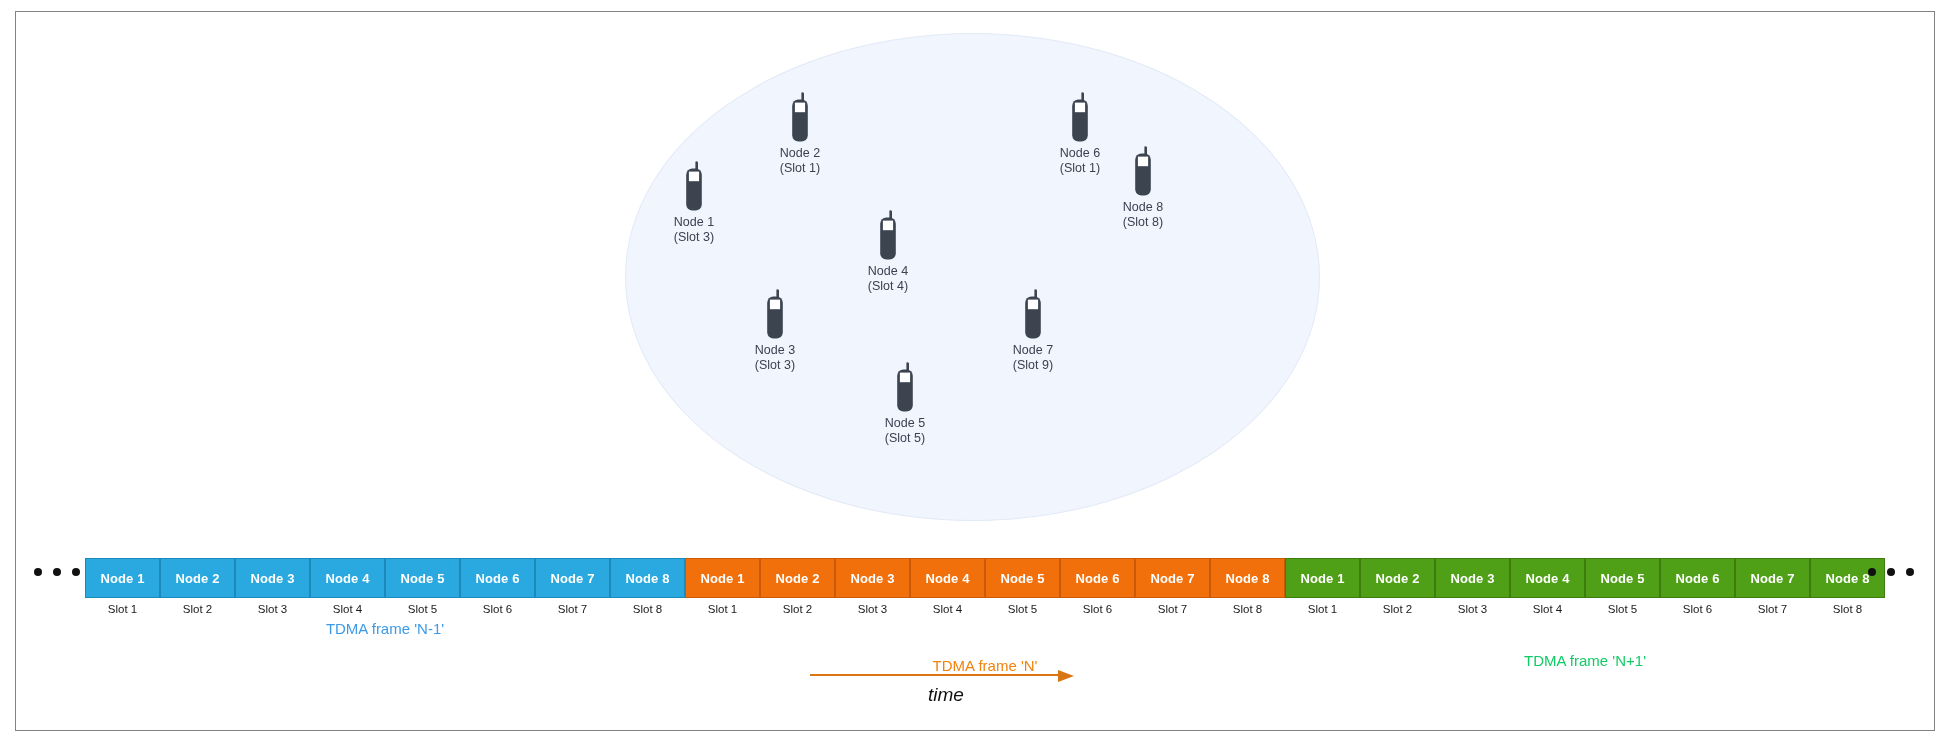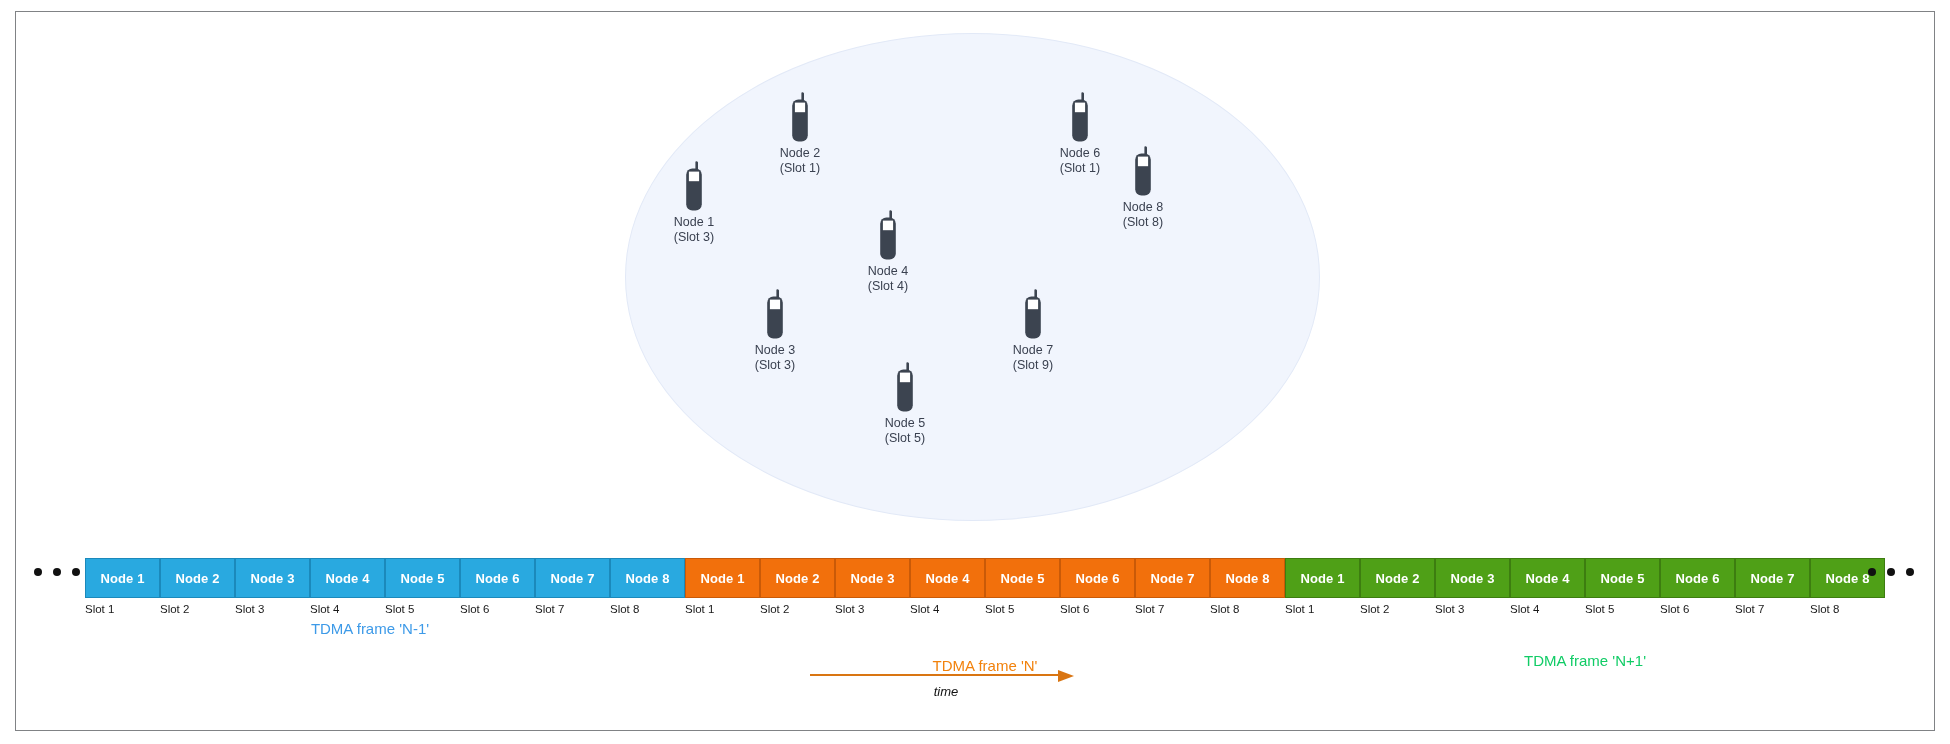--- a/index.html
+++ b/index.html
@@ -30,38 +30,38 @@
   #dots-left{left:34px;}
   #dots-right{left:1868px;}
 
   .slot-col{position:absolute;top:558px;width:75px;}
   .slot-block{height:40px;display:flex;align-items:center;justify-content:center;
     color:#ffffff;font-size:13px;font-weight:bold;box-sizing:border-box;
     font-family:"Liberation Sans",sans-serif;letter-spacing:.1px;}
   .slot-block.blue{background:#29a9e0;border:1px solid #1b89bb;}
   .slot-block.orange{background:#f2700c;border:1px solid #c95a08;}
   .slot-block.green{background:#4fa017;border:1px solid #3d7d10;}
-  .slot-caption{margin-top:5px;font-size:11.5px;color:#1a1a1a;
+  .slot-caption{margin-top:5px;text-align:center;font-size:11.5px;color:#1a1a1a;
     font-family:"Liberation Sans",sans-serif;}
 
   .frame-label{position:absolute;top:620px;width:300px;margin-left:-150px;
     text-align:center;font-size:15px;font-family:"Liberation Sans",sans-serif;
     white-space:nowrap;}
   #frame-label-prev{color:#3d9ae8;}
   #frame-label-cur{color:#f2820c;}
   #frame-label-next{color:#11cc66;}
 
   
   #time-arrow{position:absolute;left:810px;top:670px;width:272px;height:12px;}
   #time-arrow-line{position:absolute;left:0;top:4px;width:252px;height:2.2px;background:#d97512;}
   #time-arrow-head{position:absolute;left:248px;top:0;width:0;height:0;
     border-top:6px solid transparent;border-bottom:6px solid transparent;
     border-left:16px solid #d97512;}
   #time-label{position:absolute;left:810px;top:684px;width:272px;text-align:center;
-    font-size:13px;font-style:italic;color:#111;font-family:"Liberation Sans",sans-serif;}
+    font-size:19px;font-style:italic;color:#111;font-family:"Liberation Sans",sans-serif;}
 </style>
 </head>
 <body>
 
 <div id="page">
   <div id="frame-border"></div>
 
   <div id="network-area">
     <div id="coverage-ellipse"></div>
     <div id="nodes-layer">
@@ -232,21 +232,21 @@
         <div class="slot-col" style="left: 1735px;">
           <div class="slot-block green">Node 7</div>
           <div class="slot-caption">Slot 7</div>
         </div>
         <div class="slot-col" style="left: 1810px;">
           <div class="slot-block green">Node 8</div>
           <div class="slot-caption">Slot 8</div>
         </div>
       </div>
     <div id="frame-labels-layer">
-        <div class="frame-label" id="frame-label-prev" style="left: 370px;">TDMA frame 'N-1'</div>
+        <div class="frame-label" id="frame-label-prev" style="left: 385px;">TDMA frame 'N-1'</div>
         <div class="frame-label" id="frame-label-cur" style="left: 985px; margin-top: 37px;">TDMA frame 'N'</div>
         <div class="frame-label" id="frame-label-next" style="left: 1585px; margin-top: 32px;">TDMA frame 'N+1'</div>
       </div>
 
     <div id="dots-right" class="dots">
       <span></span>
       <span></span>
       <span></span>
     </div>
 

